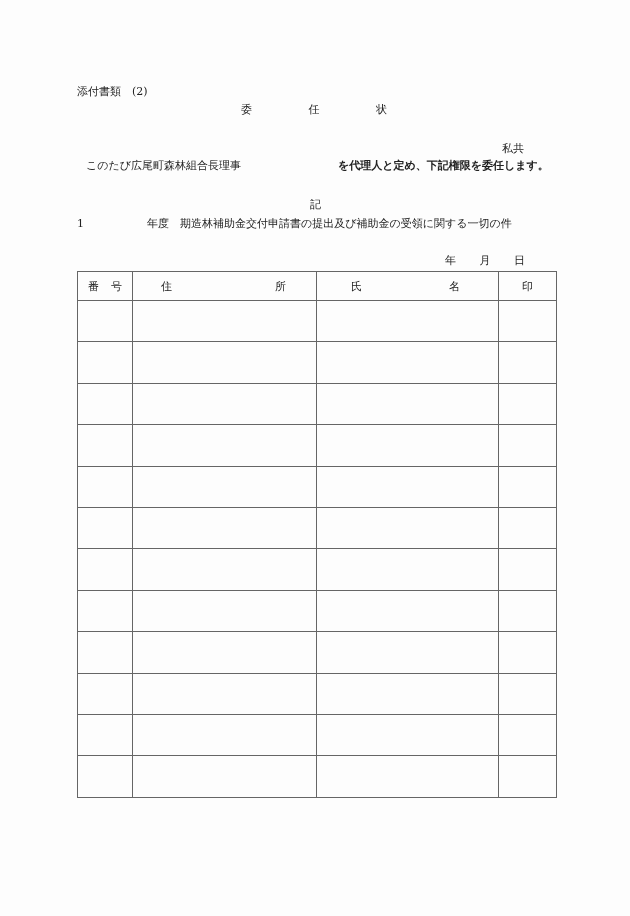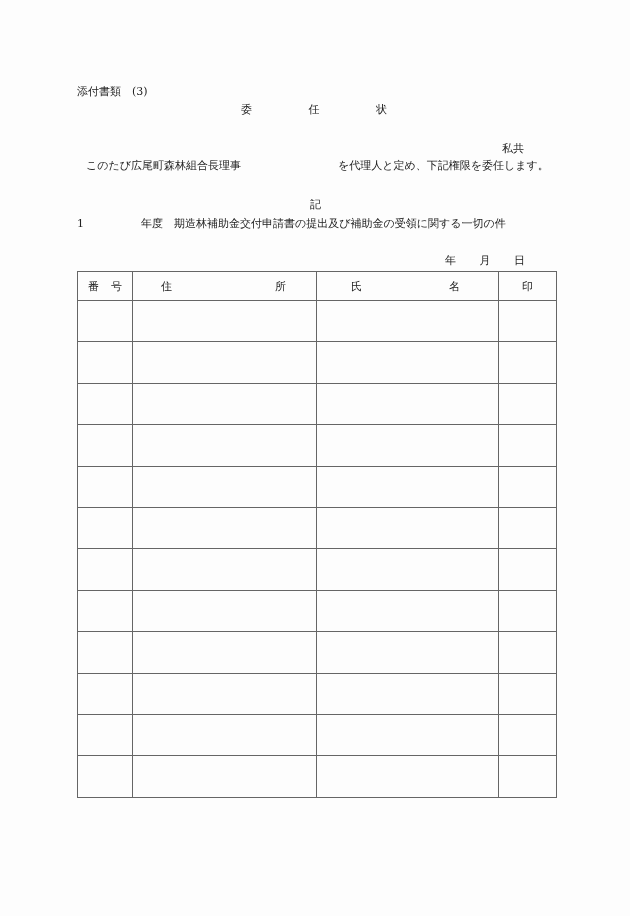--- a/index.html
+++ b/index.html
@@ -17,37 +17,37 @@
     table.grid td, table.grid th {
       border: 1.3px solid #666; padding: 0; font-weight: normal; font-size: 11px;
     }
     table.grid th { height: 28px; }
     table.grid td { height: 40.4px; }
     .hcell { display: flex; justify-content: space-between; padding: 0 10px; }
   </style>
 </head>
 <body>
 
-<div class="abs" style="left:77px; top:86px;">添付書類　(3)</div>
+<div class="abs" style="left:77px; top:86px;">添付書類　(2)</div>
 
 <div class="abs spread" style="left:241px; top:104px; width:146px;">
   <span>委</span>
   <span>任</span>
   <span>状</span>
 </div>
 
 <div class="abs" style="left:502px; top:143px;">私共</div>
 
 <div class="abs" style="left:86px; top:160px;">このたび広尾町森林組合長理事</div>
-<div class="abs" style="left:338px; top:160px;">を代理人と定め、下記権限を委任します。</div>
+<div class="abs" style="left:338px; top:160px;font-weight:bold;">を代理人と定め、下記権限を委任します。</div>
 
 <div class="abs" style="left:310px; top:199px;">記</div>
 
 <div class="abs" style="left:77px; top:218px;">1</div>
-<div class="abs" style="left:141px; top:218px;text-align:right;">年度　期造林補助金交付申請書の提出及び補助金の受領に関する一切の件</div>
+<div class="abs" style="left:147px; top:218px;text-align:right;">年度　期造林補助金交付申請書の提出及び補助金の受領に関する一切の件</div>
 
 <div class="abs spread" style="left:445px; top:255px; width:80px;">
   <span>年</span>
   <span>月</span>
   <span>日</span>
 </div>
 
 <table class="grid">
   <colgroup>
     <col style="width:55px">

